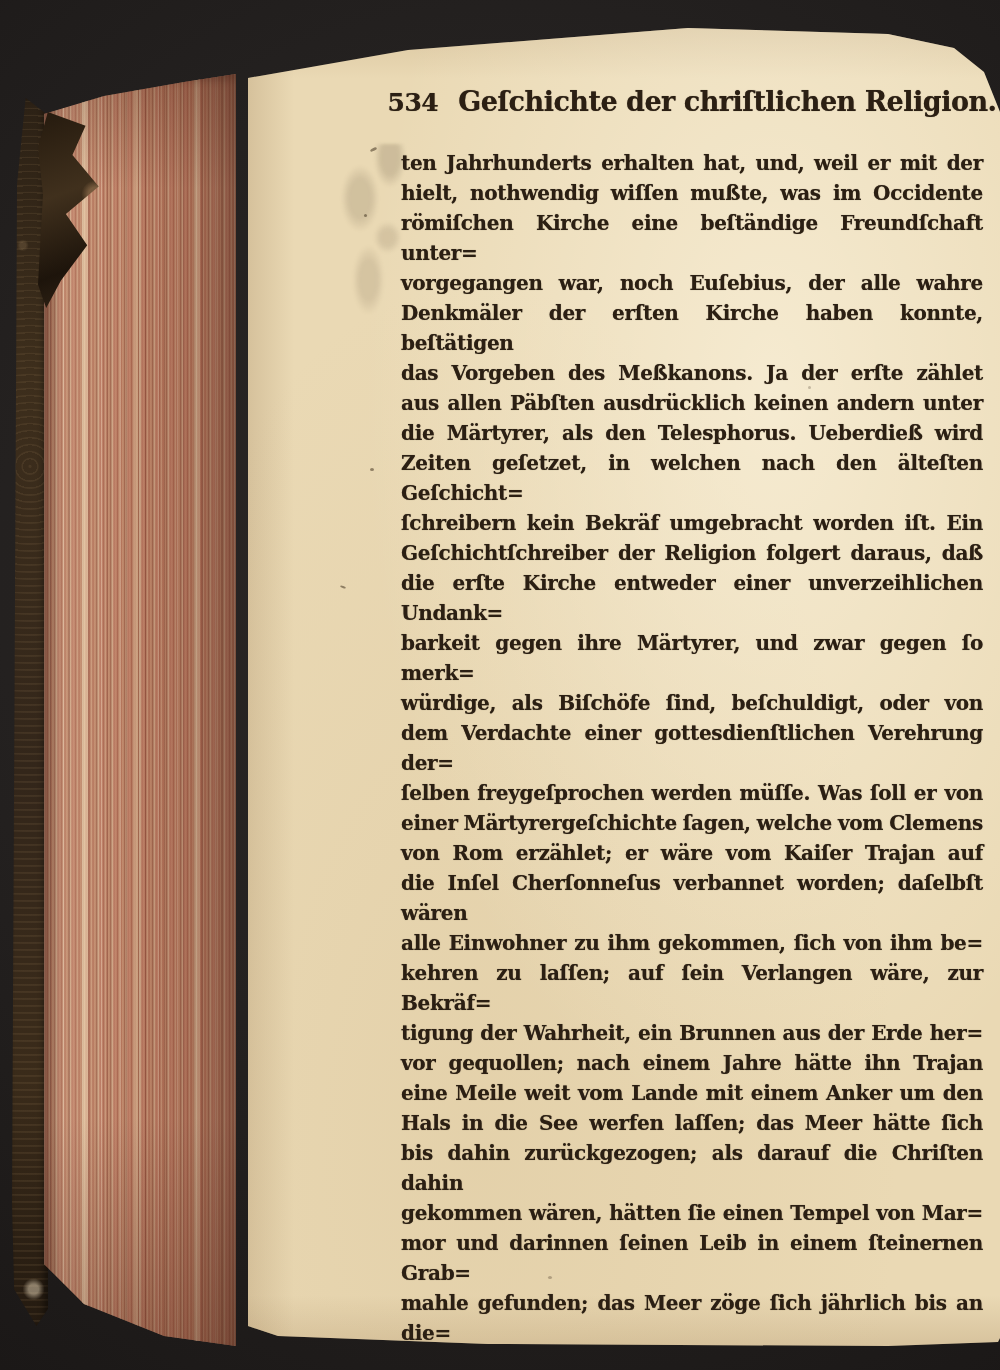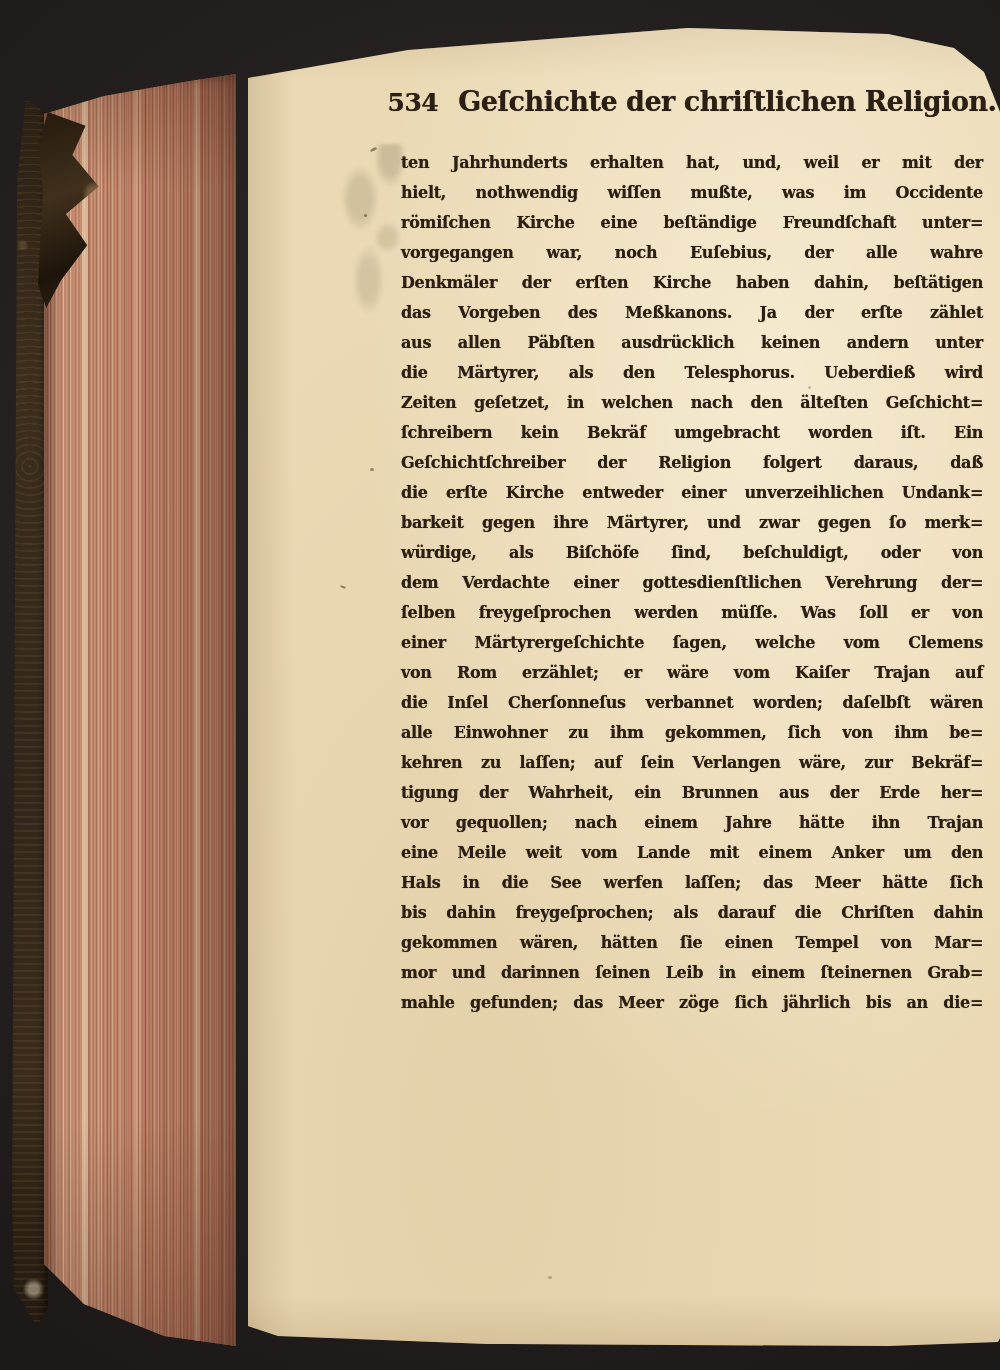--- a/index.html
+++ b/index.html
@@ -89,21 +89,21 @@
   
   .page-inner{position:absolute;left:153px;top:60px;width:582px;color:#2b1f13;}
   .header{
     display:flex;justify-content:center;align-items:baseline;gap:20px;height:34px;
     font-size:27px;font-weight:700;letter-spacing:-0.5px;white-space:nowrap;
     text-shadow:0 0 .7px rgba(43,31,19,.75);
   }
   .pagenum{font-size:25px;}
   .body-text{margin-top:28px;}
   .body-line{
-    font-size:16px;font-weight:700;line-height:30px;letter-spacing:-0.3px;word-spacing:-1.5px;
+    font-size:20px;font-weight:700;line-height:30px;letter-spacing:-0.3px;word-spacing:-1.5px;
     text-align:justify;text-align-last:justify;white-space:normal;
     text-shadow:0 0 .7px rgba(43,31,19,.7);
   }
 </style>
 </head>
 <body>
 
 <div class="scene">
   <div class="spine"></div>
   <div class="gutter"></div>
@@ -126,42 +126,42 @@
     <div class="page-inner">
       <div class="header">
         <span class="pagenum">534</span>
         <span class="title">Geſchichte der chriſtlichen Religion.</span>
       </div>
       <div class="body-text">
           <div class="body-line">ten Jahrhunderts erhalten hat, und, weil er mit der</div>
           <div class="body-line">hielt, nothwendig wiſſen mußte, was im Occidente</div>
           <div class="body-line">römiſchen Kirche eine beſtändige Freundſchaft unter=</div>
           <div class="body-line">vorgegangen war, noch Euſebius, der alle wahre</div>
-          <div class="body-line">Denkmäler der erſten Kirche haben dahin, beſtätigen</div>
+          <div class="body-line">Denkmäler der erſten Kirche haben konnte, beſtätigen</div>
           <div class="body-line">das Vorgeben des Meßkanons. Ja der erſte zählet</div>
           <div class="body-line">aus allen Päbſten ausdrücklich keinen andern unter</div>
           <div class="body-line">die Märtyrer, als den Telesphorus. Ueberdieß wird</div>
           <div class="body-line">Zeiten geſetzet, in welchen nach den älteſten Geſchicht=</div>
           <div class="body-line">ſchreibern kein Bekräf umgebracht worden iſt. Ein</div>
           <div class="body-line">Geſchichtſchreiber der Religion folgert daraus, daß</div>
           <div class="body-line">die erſte Kirche entweder einer unverzeihlichen Undank=</div>
           <div class="body-line">barkeit gegen ihre Märtyrer, und zwar gegen ſo merk=</div>
           <div class="body-line">würdige, als Biſchöfe ſind, beſchuldigt, oder von</div>
           <div class="body-line">dem Verdachte einer gottesdienſtlichen Verehrung der=</div>
           <div class="body-line">ſelben freygeſprochen werden müſſe. Was ſoll er von</div>
           <div class="body-line">einer Märtyrergeſchichte ſagen, welche vom Clemens</div>
           <div class="body-line">von Rom erzählet; er wäre vom Kaiſer Trajan auf</div>
           <div class="body-line">die Inſel Cherſonneſus verbannet worden; daſelbſt wären</div>
           <div class="body-line">alle Einwohner zu ihm gekommen, ſich von ihm be=</div>
           <div class="body-line">kehren zu laſſen; auf ſein Verlangen wäre, zur Bekräf=</div>
           <div class="body-line">tigung der Wahrheit, ein Brunnen aus der Erde her=</div>
           <div class="body-line">vor gequollen; nach einem Jahre hätte ihn Trajan</div>
           <div class="body-line">eine Meile weit vom Lande mit einem Anker um den</div>
           <div class="body-line">Hals in die See werfen laſſen; das Meer hätte ſich</div>
-          <div class="body-line">bis dahin freygeſprochen; als darauf die Chriſten dahin</div>
+          <div class="body-line">bis dahin zurückgezogen; als darauf die Chriſten dahin</div>
           <div class="body-line">gekommen wären, hätten ſie einen Tempel von Mar=</div>
           <div class="body-line">mor und darinnen ſeinen Leib in einem ſteinernen Grab=</div>
           <div class="body-line">mahle gefunden; das Meer zöge ſich jährlich bis an die=</div>
         </div>
 
     </div>
   </div>
 </div>
 
 </body></html>

